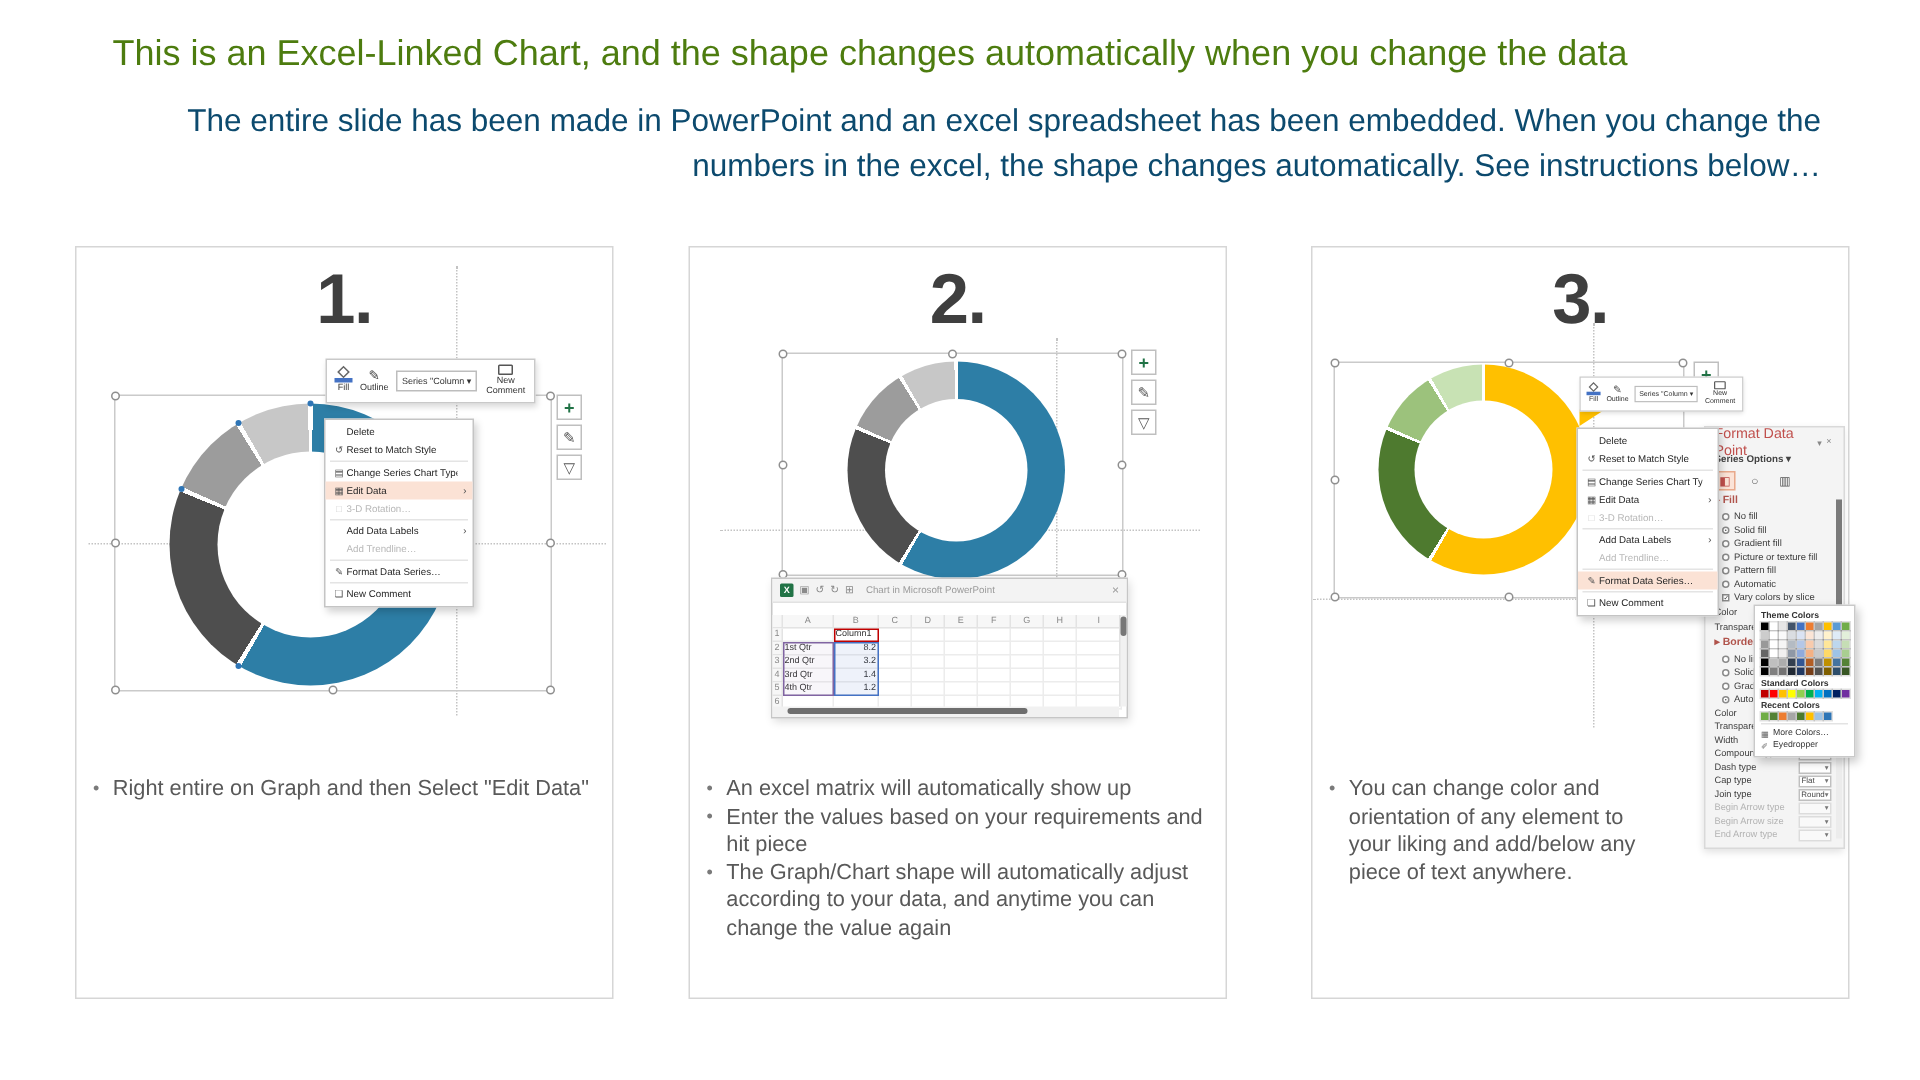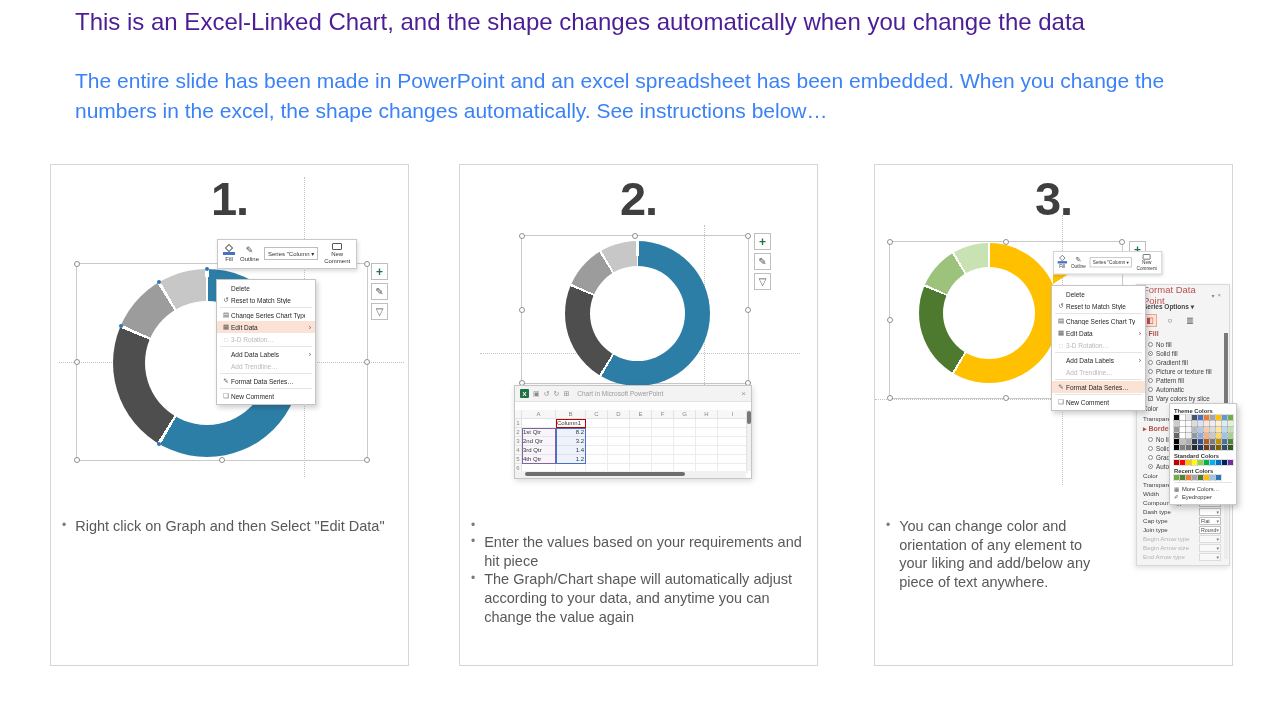--- a/index.html
+++ b/index.html
@@ -1,22 +1,22 @@
 <!DOCTYPE html>
 <html><head>
 <meta charset="utf-8">
 <style>
   * { box-sizing: border-box; margin: 0; padding: 0; }
   html,body { width:1280px; height:720px; background:#fff; overflow:hidden;
     font-family:"Liberation Sans", sans-serif; }
 
-  .page-title { position:absolute; left:75px; top:8px; width:1140px;
-    font-size:24px; color:#4c1d95; }
-  .page-subtitle { position:absolute; left:75px; top:66px; width:1125px;
-    font-size:21px; color:#3b82f6; line-height:1.42; }
+  .page-title { position:absolute; left:75px; top:22px; width:1140px;
+    font-size:24px; color:#4d7c0f; }
+  .page-subtitle { position:absolute; left:89px; top:66px; width:1125px;
+    font-size:21px; color:#0c4a6e; line-height:1.42;text-align:right; }
 
   .panel { position:absolute; top:164px; width:359px; height:502px;
     background:#fff; border:1px solid #d6d6d6; }
   #panel1{left:50px} #panel2{left:459px} #panel3{left:874px}
   .step-num { position:absolute; left:0; right:0; top:6px; text-align:center;
     font-size:47px; font-weight:700; color:#3f3f3f; letter-spacing:-1px; }
   .art { position:absolute; inset:0; }
 
   
   .gh { position:absolute; height:0; border-top:1px dotted #c3c3c3; }
@@ -254,21 +254,21 @@
           <div class="cm-item">
             <span class="cm-ic">❏</span>
             <span class="cm-lb">New Comment</span>
             <span class="cm-ar"></span>
           </div>
         </div>
     </div>
     <div class="bullets">
         <div class="bl">
           <span class="bm">•</span>
-          <span>Right click on Graph and then Select "Edit Data"</span>
+          <span>Right entire on Graph and then Select "Edit Data"</span>
         </div>
       </div>
   </section>
 
   <section class="panel" id="panel2">
     <div class="step-num">2.</div>
     <div class="art">
       <div class="gv" style="left:244px;top:60px;height:170px"></div>
       <div class="gh" style="top:188px;left:20px;width:320px"></div>
       <div class="selbox" style="left:61px;top:70px;width:228px;height:149px">
@@ -377,20 +377,21 @@
             <i class="xl-vth"></i>
           </div>
         <div class="xl-hsb">
             <i class="xl-hth"></i>
           </div>
       </div>
     </div>
     <div class="bullets">
         <div class="bl">
           <span class="bm">•</span>
+          <span>An excel matrix will automatically show up</span>
         </div>
         <div class="bl">
           <span class="bm">•</span>
           <span>Enter the values based on your requirements and hit piece</span>
         </div>
         <div class="bl">
           <span class="bm">•</span>
           <span>The Graph/Chart shape will automatically adjust according to your data, and anytime you can change the value again</span>
         </div>
       </div>

